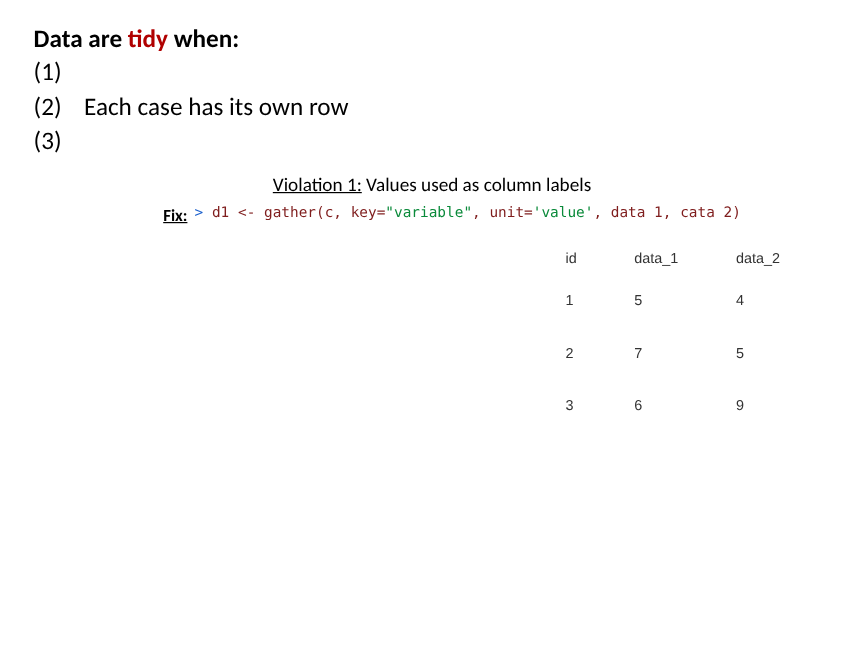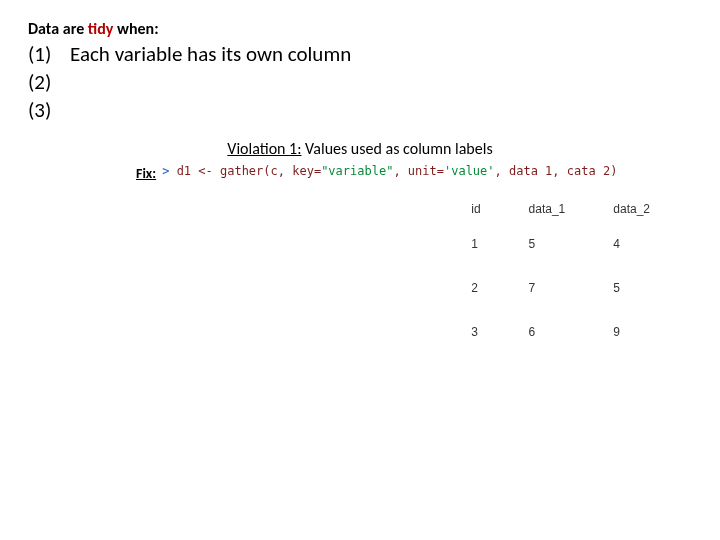--- a/index.html
+++ b/index.html
@@ -5,21 +5,21 @@
     * { margin: 0; padding: 0; box-sizing: border-box; }
     body {
       width: 720px;
       height: 540px;
       background: #fff;
       font-family: Calibri, Arial, sans-serif;
       color: #000;
       padding: 18px 28px;
     }
     .heading-line {
-      font-size: 16px;
+      font-size: 21px;
       line-height: 1.35;
     }
     .heading-line .b { font-weight: 700; }
     .heading-line .tidy { font-weight: 700; color: #b00000; }
     .list-row {
       font-size: 21px;
       line-height: 1.35;
       display: flex;
     }
     .list-row .num { width: 42px; }
@@ -76,24 +76,24 @@
   </style>
 </head>
 <body>
 
 <div class="heading-line">
   <span class="b">Data are </span><span class="tidy">tidy</span><span class="b"> when:</span>
 </div>
 
 <div class="list-row">
   <span class="num">(1)</span>
-  <span>Each variable has its own column</span>
 </div>
 <div class="list-row">
   <span class="num">(2)</span>
+  <span>Each case has its own row</span>
 </div>
 <div class="list-row">
   <span class="num">(3)</span>
 </div>
 
 <div class="violation">
   <span class="v-lead">Violation 1:</span><span> Values used as column labels</span>
 </div>
 
 <div class="fix-row">

